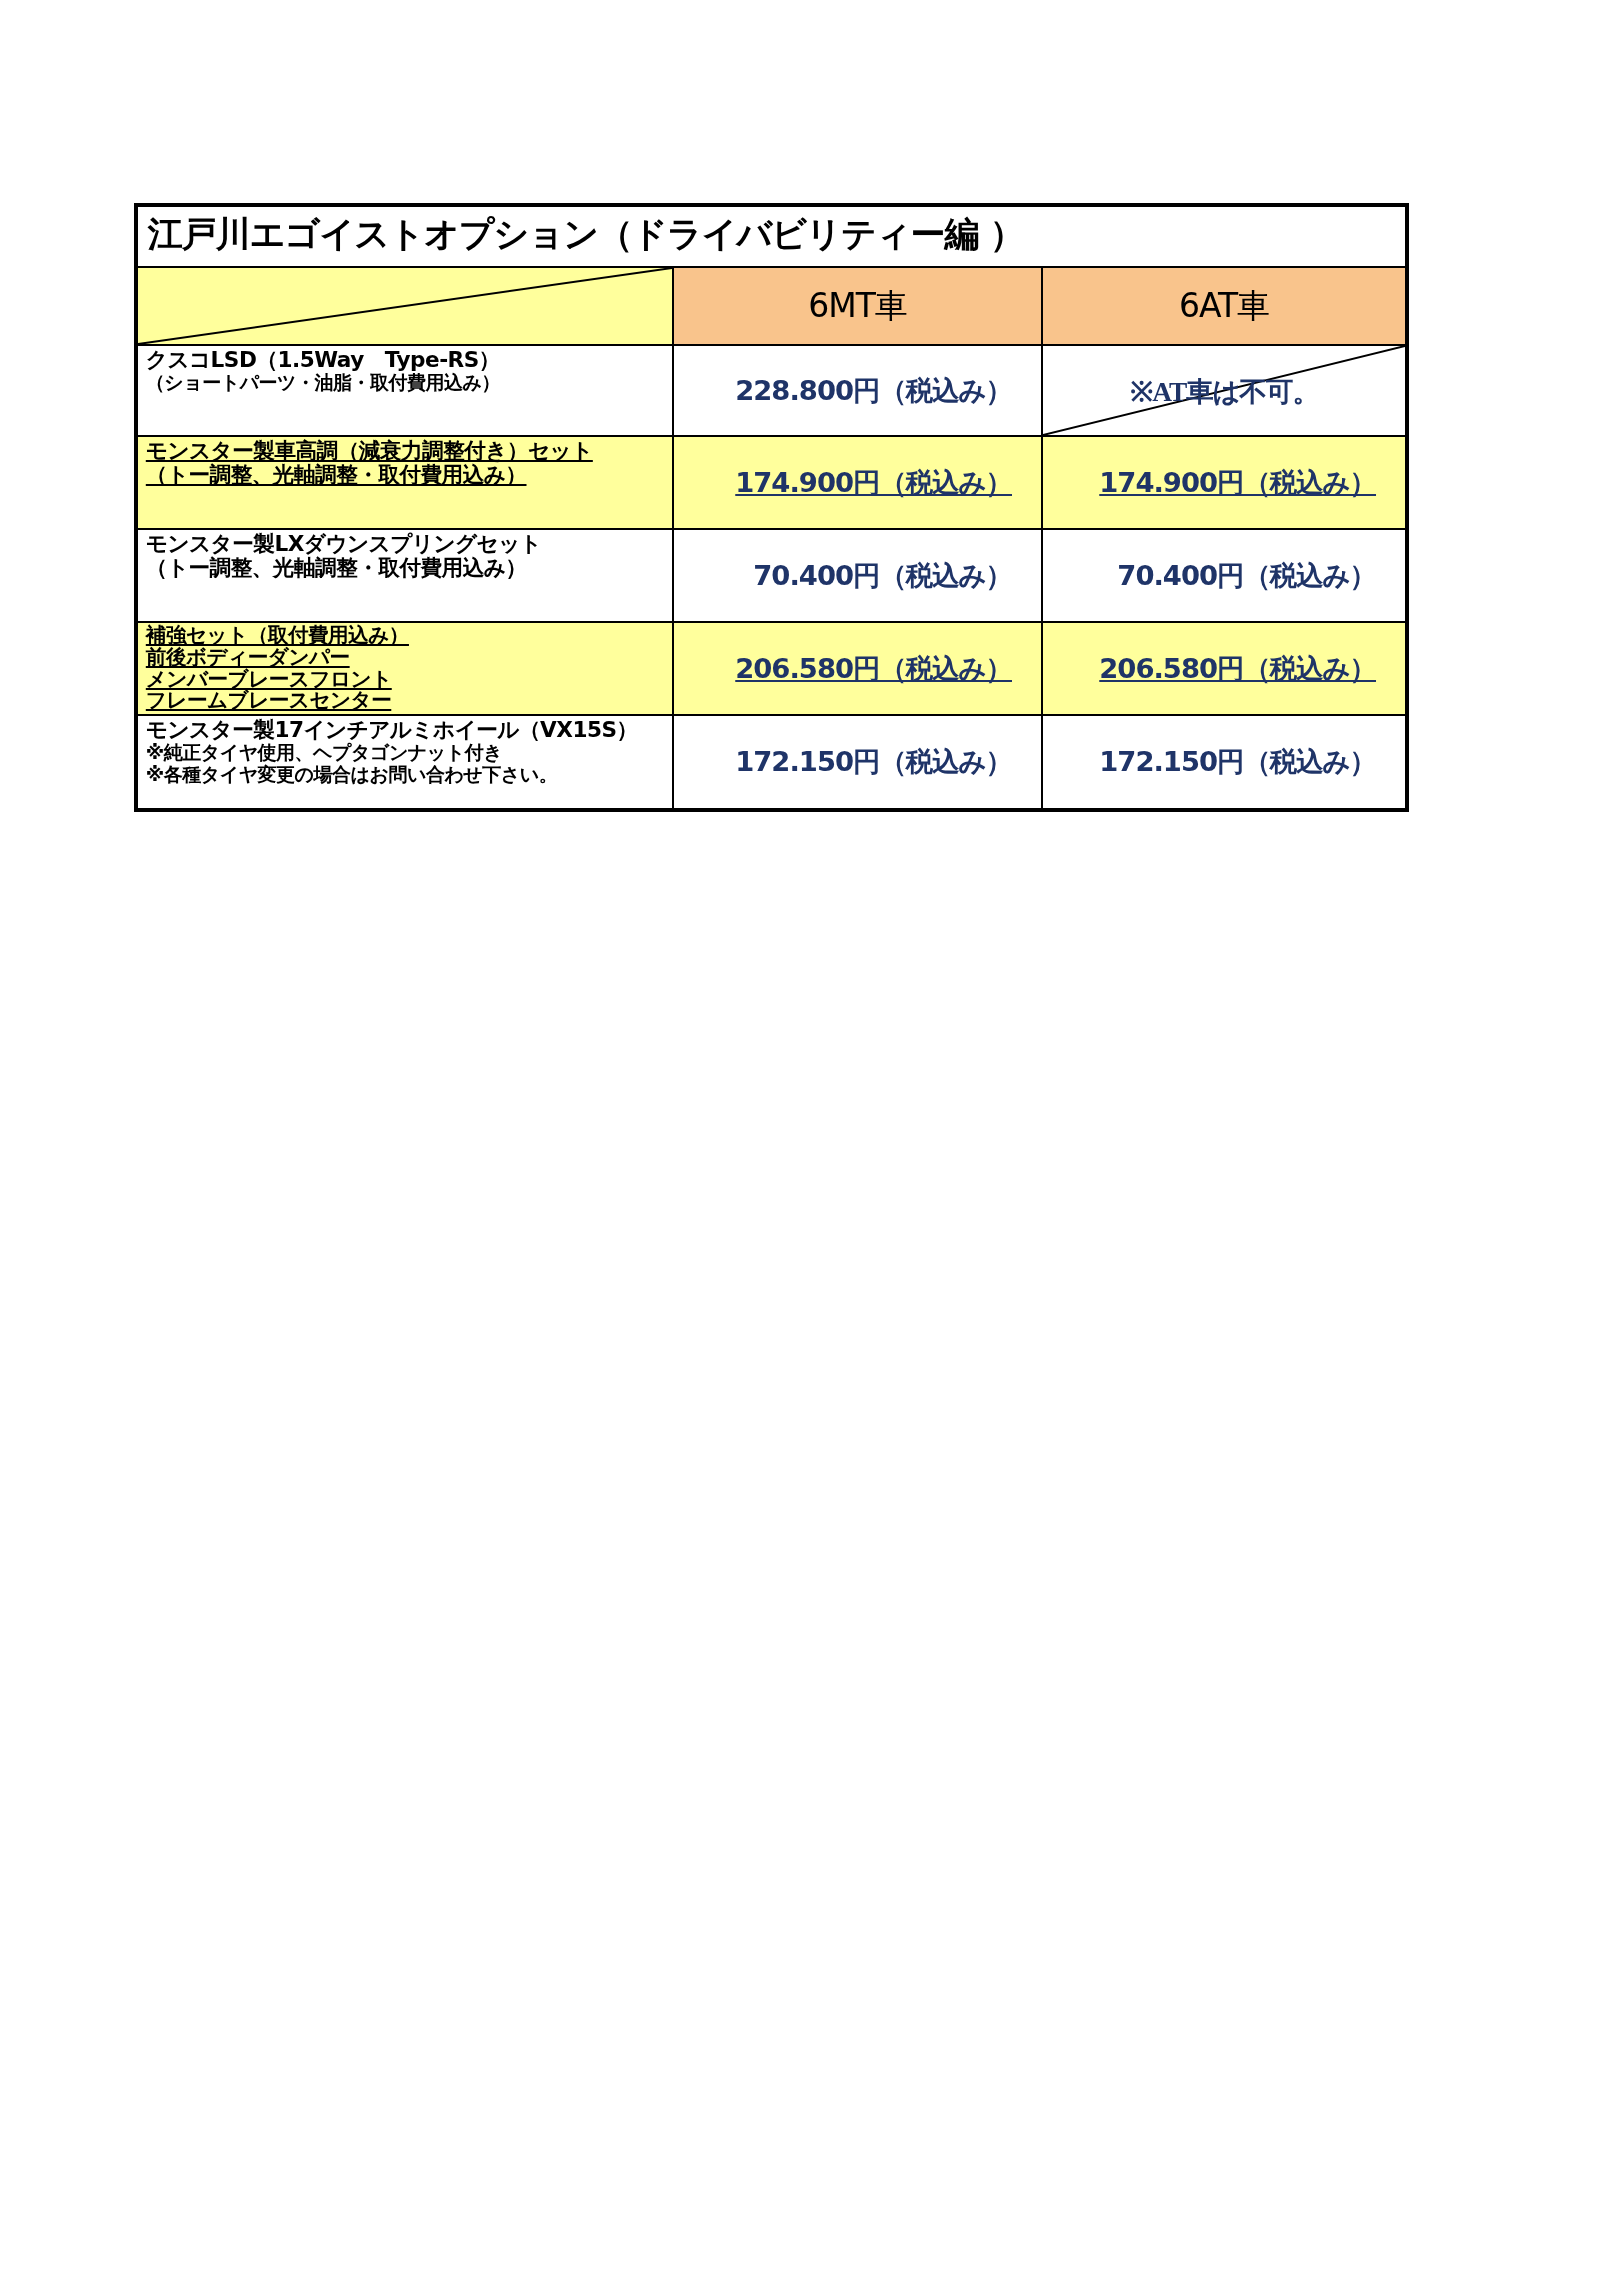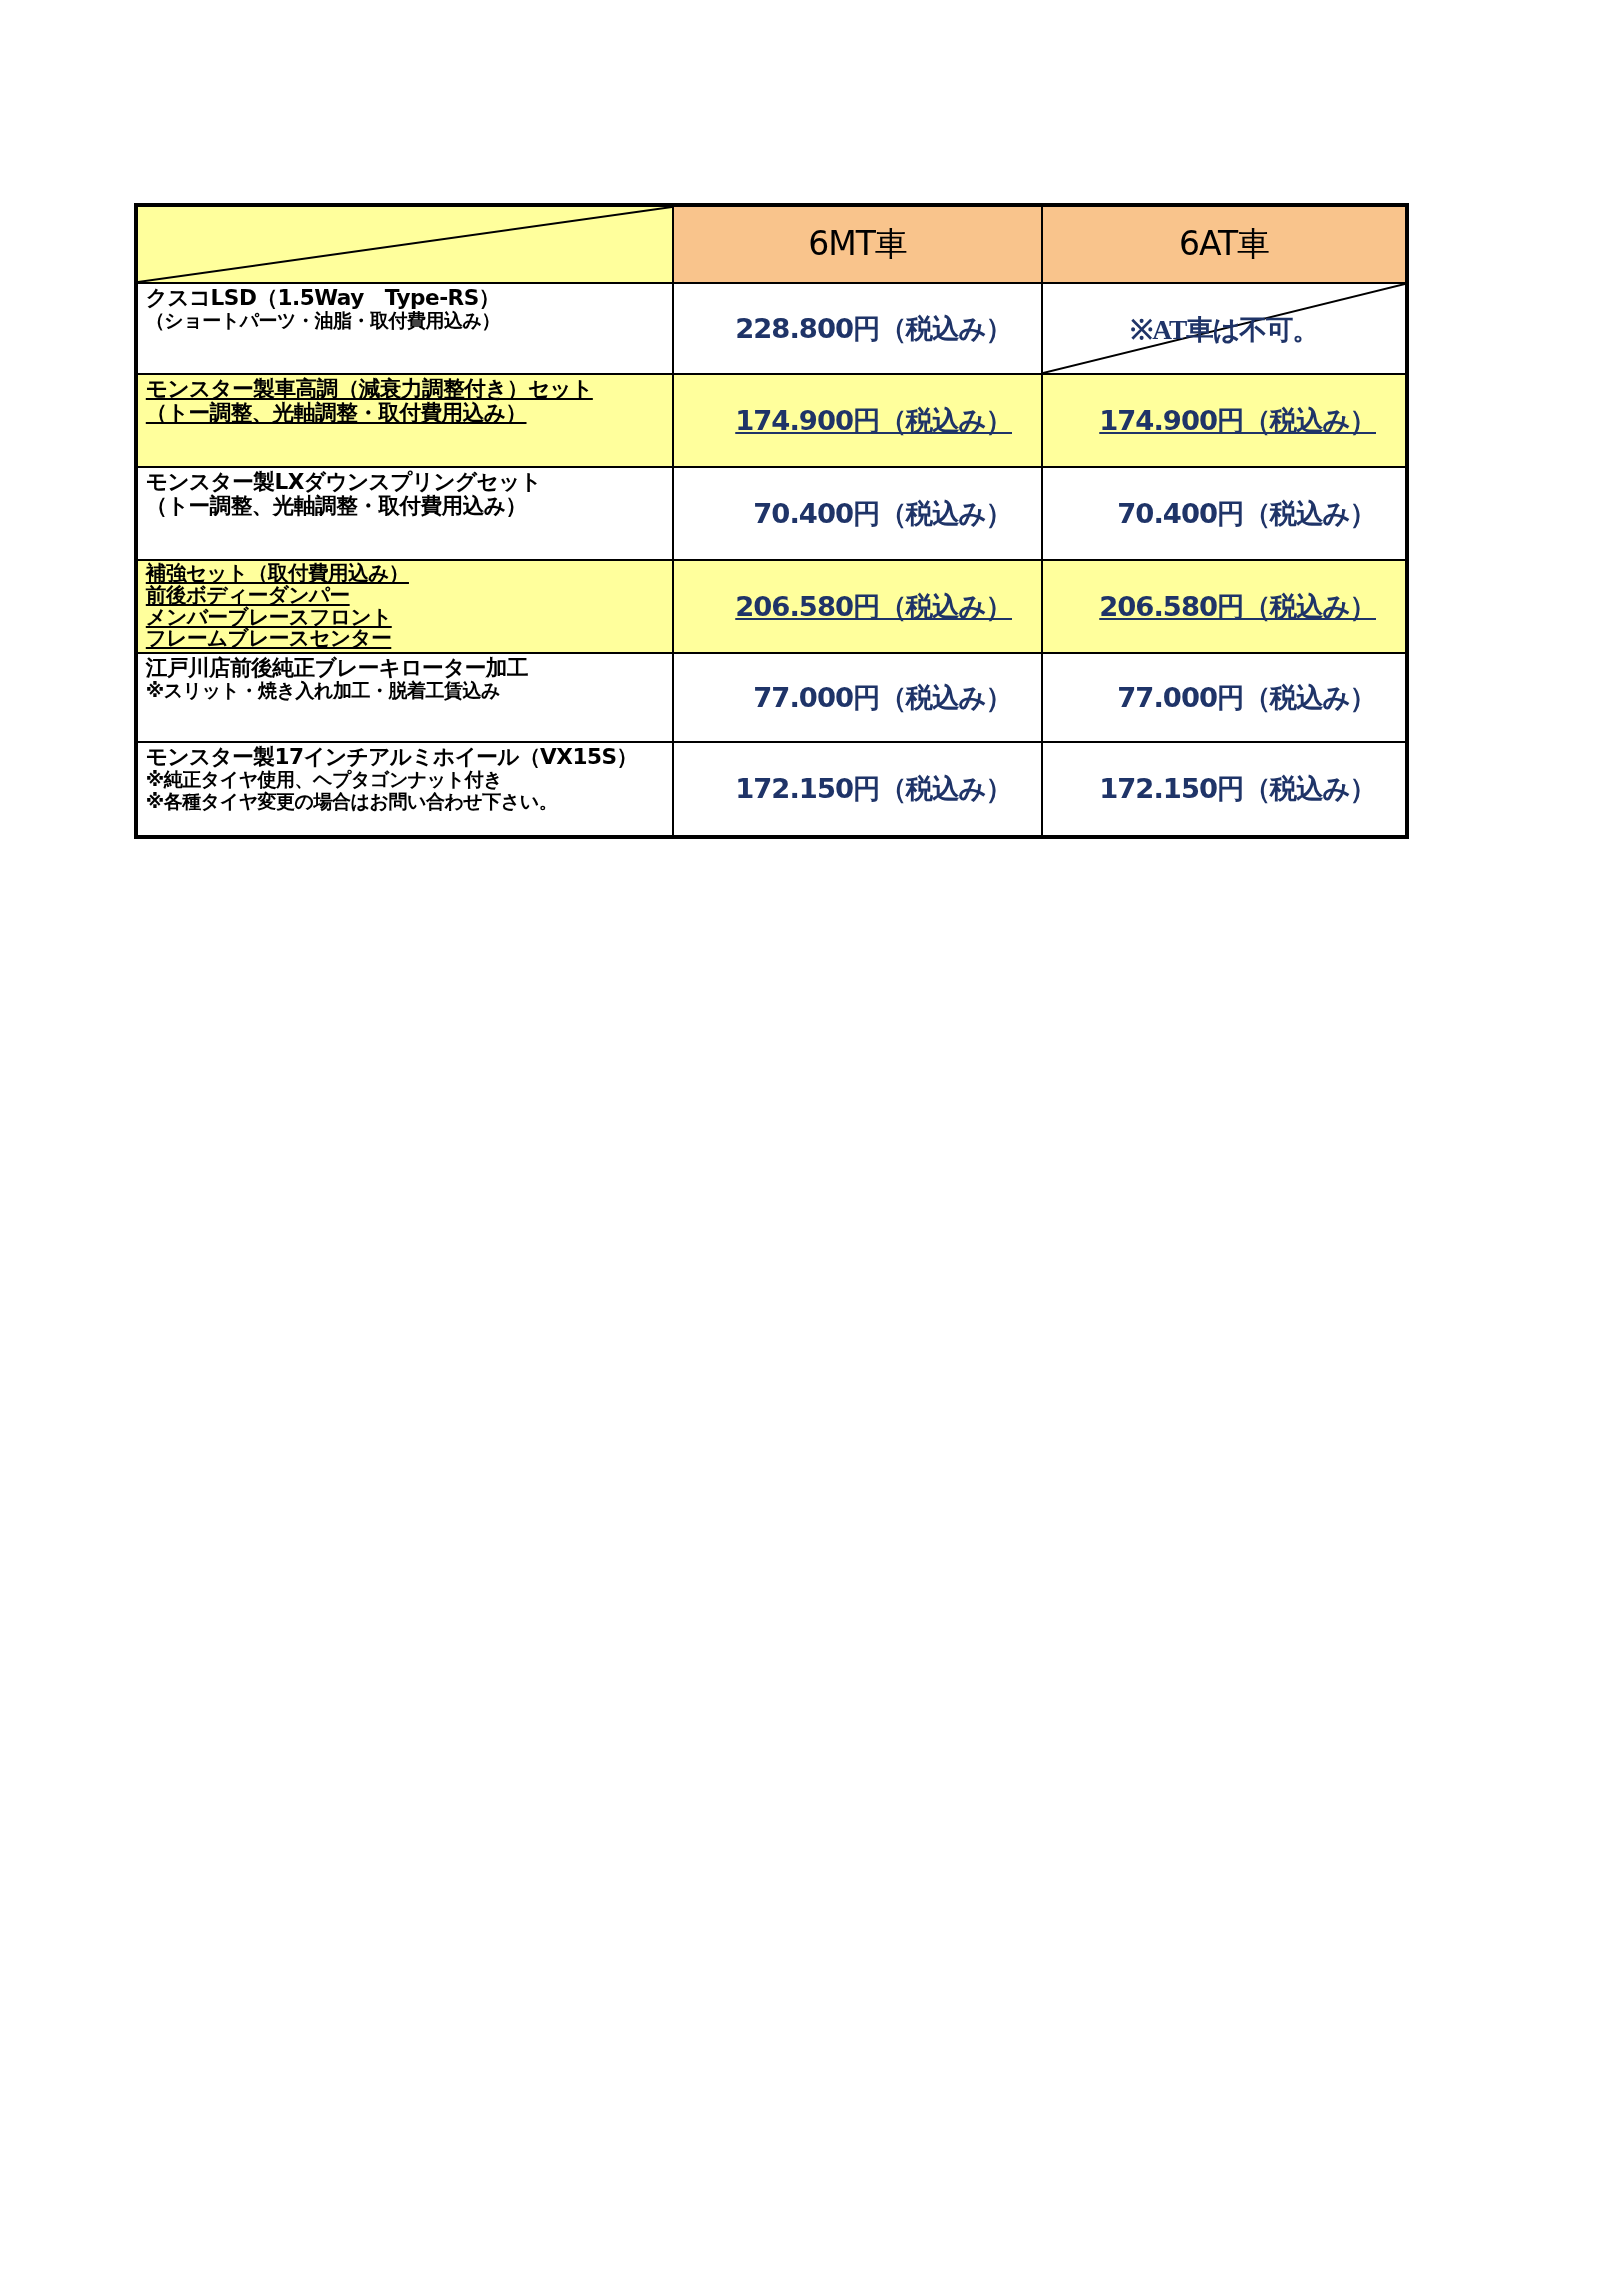--- a/index.html
+++ b/index.html
@@ -69,20 +69,23 @@
 <body>
 
 <table class="price-table">
   <colgroup>
     <col style="width:537px">
     <col style="width:369px">
     <col style="width:365px">
   </colgroup>
 
   <tbody>
+      <tr style="height:62px">
+    <td class="title-cell" colspan="3">江戸川エゴイストオプション（ドライバビリティー編 ）</td>
+  </tr>
 
   <tr style="height:78px">
     <td class="diag-cell">
       <svg class="diag" viewBox="0 0 100 100" preserveAspectRatio="none">
         <line x1="0" y1="100" x2="100" y2="0" stroke="#000" stroke-width="2" vector-effect="non-scaling-stroke"></line>
       </svg>
     </td>
     <td class="hdr-cell">6MT車</td>
     <td class="hdr-cell">6AT車</td>
   </tr>
@@ -123,28 +126,20 @@
     <td class="item-cell">
       <div class="lt">補強セット（取付費用込み）</div>
       <div class="lt">前後ボディーダンパー</div>
       <div class="lt">メンバーブレースフロント</div>
       <div class="lt">フレームブレースセンター</div>
     </td>
     <td class="price-cell">206.580円（税込み）</td>
     <td class="price-cell">206.580円（税込み）</td>
   </tr>
 
-  <tr style="height:89px">
-    <td class="item-cell">
-      <div class="l1">江戸川店前後純正ブレーキローター加工</div>
-      <div class="sub">※スリット・焼き入れ加工・脱着工賃込み</div>
-    </td>
-    <td class="price-cell">77.000円（税込み）</td>
-    <td class="price-cell">77.000円（税込み）</td>
-  </tr>
 
 
   <tr style="height:95px">
     <td class="item-cell">
       <div class="l1">モンスター製17インチアルミホイール（VX15S）</div>
       <div class="sub">※純正タイヤ使用、ヘプタゴンナット付き</div>
       <div class="sub">※各種タイヤ変更の場合はお問い合わせ下さい。</div>
     </td>
     <td class="price-cell">172.150円（税込み）</td>
     <td class="price-cell">172.150円（税込み）</td>

